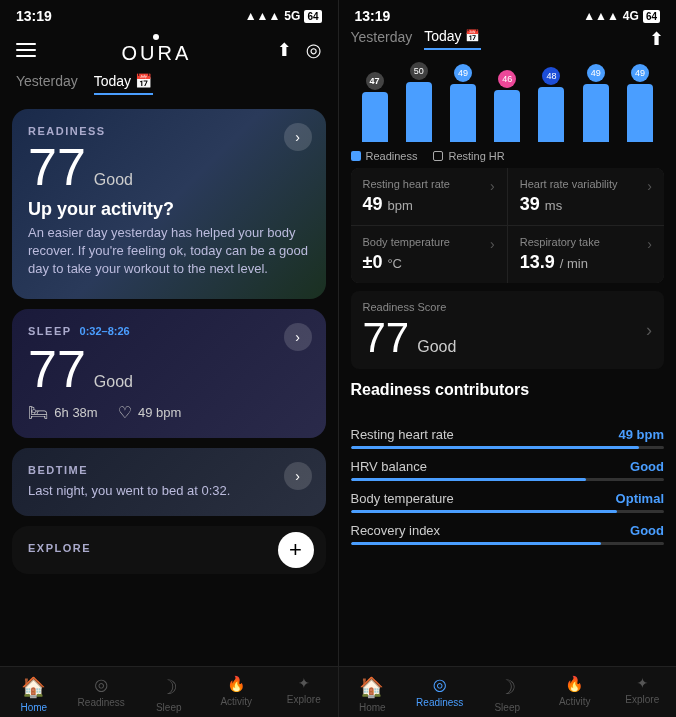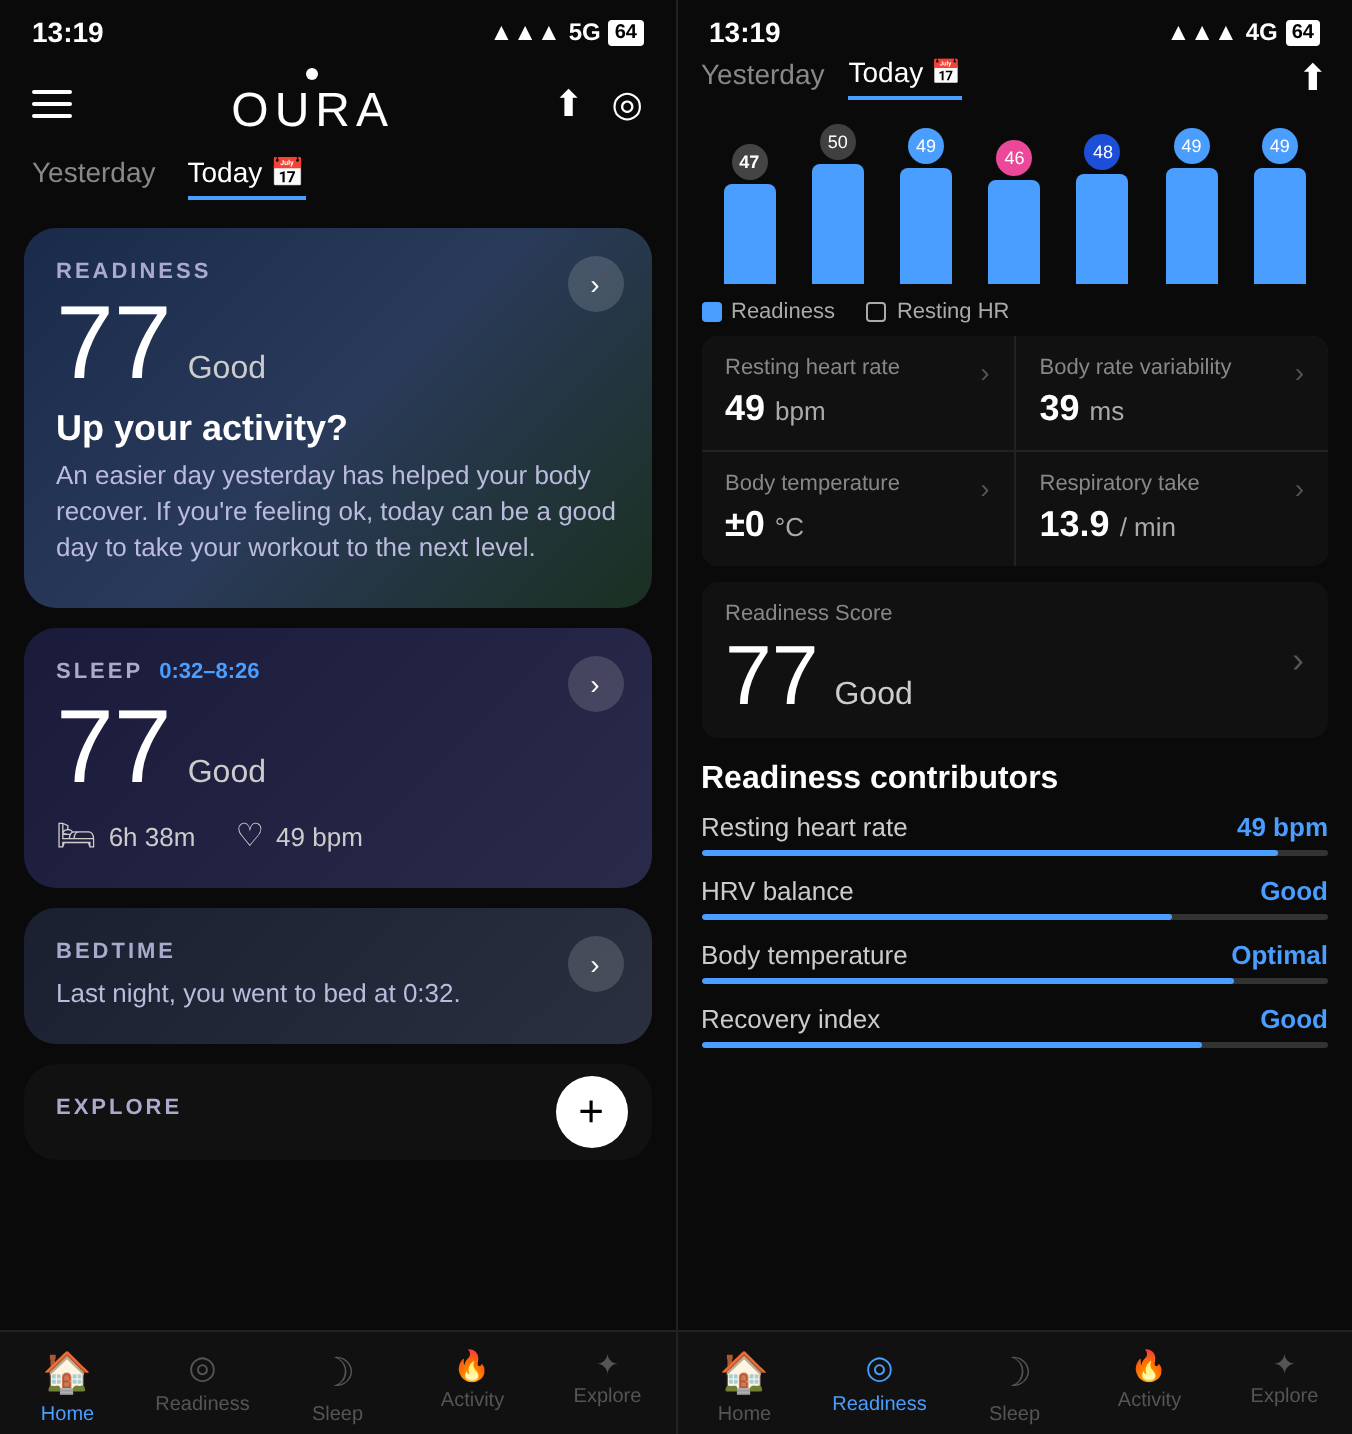--- a/index.html
+++ b/index.html
@@ -60,21 +60,21 @@
     }
     .hamburger span {
       display: block;
       width: 20px;
       height: 2px;
       background: #fff;
       border-radius: 1px;
     }
     .logo {
       color: #fff;
-      font-size: 24px;
+      font-size: 20px;
       font-weight: 300;
       letter-spacing: 3px;
     }
     .header-right {
       display: flex;
       gap: 14px;
       align-items: center;
     }
 
     .tab-bar {
@@ -424,21 +424,21 @@
     
     .contributors-section {
       margin: 4px 12px;
       flex: 1;
       overflow-y: auto;
     }
     .contributors-title {
       font-size: 16px;
       font-weight: 700;
       color: #fff;
-      margin-bottom: 7px;
+      margin-bottom: 28px;
     }
     .contributor-row {
       margin-bottom: 10px;
     }
     .contributor-header {
       display: flex;
       justify-content: space-between;
       margin-bottom: 4px;
     }
     .contributor-name {
@@ -668,21 +668,21 @@
         <div class="metric-title">Resting heart rate</div>
         <div class="metric-value">
           <span>49</span>
           <span class="metric-unit">bpm</span>
         </div>
       </div>
       <span class="metric-arrow">›</span>
     </div>
     <div class="metric-cell">
       <div class="metric-info">
-        <div class="metric-title">Body rate variability</div>
+        <div class="metric-title">Heart rate variability</div>
         <div class="metric-value">
           <span>39</span>
           <span class="metric-unit">ms</span>
         </div>
       </div>
       <span class="metric-arrow">›</span>
     </div>
     <div class="metric-cell">
       <div class="metric-info">
         <div class="metric-title">Body temperature</div>

